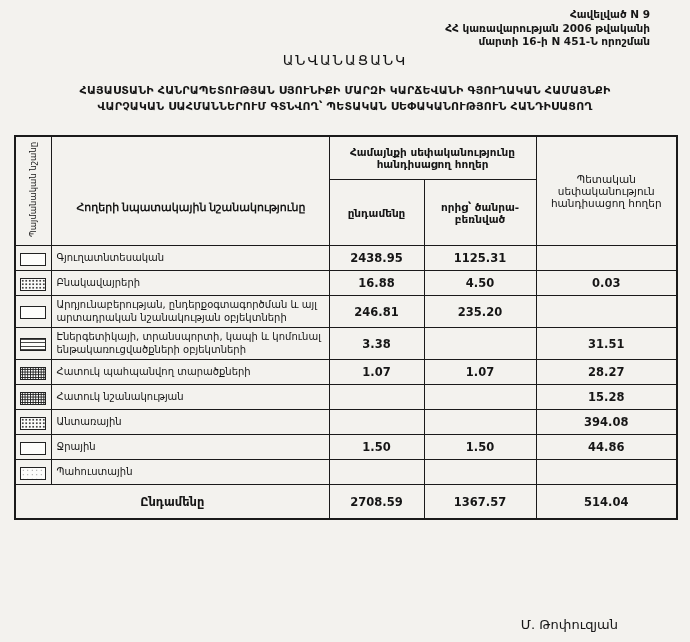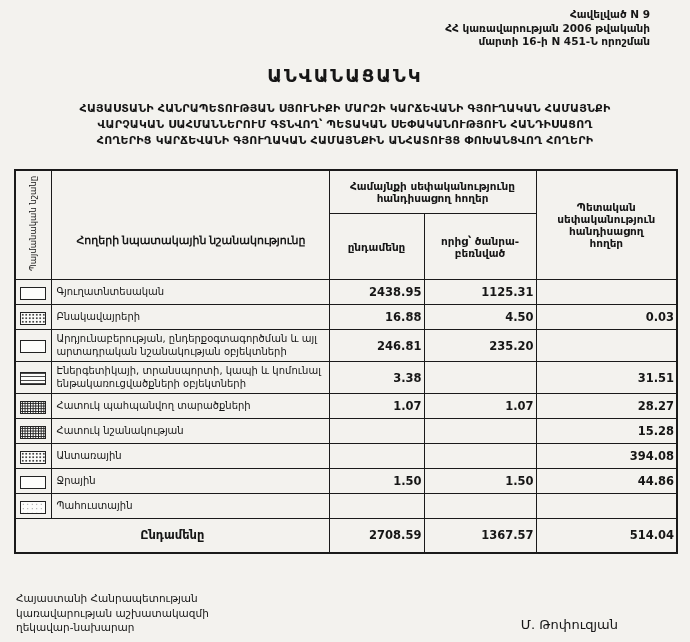--- a/index.html
+++ b/index.html
@@ -3,42 +3,42 @@
 <meta charset="utf-8">
 <style>
   * { margin:0; padding:0; box-sizing:border-box; }
   html,body { background:#e9e9e6; }
   body { font-family:"DejaVu Sans", sans-serif; color:#161616; }
   .page {
     width:690px; height:642px; margin:0 auto; position:relative;
     background:#f3f2ee; overflow:hidden; padding:8px 14px 0 14px;
   }
   .annex { text-align:right; font-size:10.5px; font-weight:700; line-height:1.3; padding-right:26px; }
-  .doc-title { text-align:center; font-size:18px; font-weight:700; letter-spacing:2px; margin-top:16px; }
+  .doc-title { text-align:center; font-size:14px; font-weight:400; letter-spacing:2px; margin-top:3px; }
   .heading { margin-top:15px; text-align:center; font-weight:700; font-size:11px; line-height:1.45; letter-spacing:0.2px; }
   .heading div { white-space:nowrap; }
 
   table.lands { border-collapse:collapse; table-layout:fixed; width:662px; margin-top:20px; border:2px solid #1a1a1a; }
   table.lands th, table.lands td { border:1px solid #1a1a1a; vertical-align:middle; }
 
   .th-sym { width:36px; }
   .th-sym .vert {
     writing-mode:vertical-rl; transform:rotate(180deg);
     font-size:8.5px; font-weight:400; line-height:1.25;
     height:104px; display:inline-block; text-align:center;
   }
   .th-purpose { width:278px; text-align:center; vertical-align:top; padding:32px 6px 0 8px; font-size:11px; font-weight:700;font-family:Liberation Serif, serif; }
   .th-group { height:44px; text-align:center; font-size:10.5px; font-weight:700; padding:2px 6px; }
   .th-sub { height:66px; text-align:center; font-size:10.5px; font-weight:700; padding:2px 4px; }
-  .th-state { width:141px; text-align:center; font-size:10.5px; font-weight:700; padding:2px 14px;margin-top:28px; }
+  .th-state { width:141px; text-align:center; font-size:10.5px; font-weight:400; padding:2px 14px;margin-top:28px; }
   .col-total { width:95px; } .col-enc { width:112px; }
 
   td.c-sym { text-align:center; height:25px; }
   td.c-purpose { font-size:10px; line-height:1.25; padding:3px 4px 3px 5px; font-weight:400; }
-  td.c-num { text-align:right; font-size:11.5px; font-weight:700; padding:2px; }
+  td.c-num { text-align:center; font-size:11.5px; font-weight:700; padding:2px; }
 
   .swatch { display:inline-block; width:26px; height:13px; border:1px solid #222; background:#fdfdfb; vertical-align:middle; }
   .sw-plain { background:#fdfdfb; }
   .sw-dots { background-image:radial-gradient(#444 0.7px, transparent 0.9px); background-size:3.5px 3.5px; }
   .sw-dots-dense { background-image:radial-gradient(#1d1d1d 0.9px, transparent 1.05px); background-size:2.7px 2.7px; }
   .sw-dots-light { background-image:radial-gradient(#787878 0.6px, transparent 0.8px); background-size:4.5px 4.5px; }
   .sw-dashes { background-image:repeating-linear-gradient(0deg, #4a4a4a 0 1px, transparent 1px 3.5px); }
 
   tfoot td { height:34px; }
   tfoot .t-label { text-align:center; font-size:11.5px; font-weight:700; }
@@ -55,21 +55,20 @@
     <div>Հավելված N 9</div>
     <div>ՀՀ կառավարության 2006 թվականի</div>
     <div>մարտի 16-ի N 451-Ն որոշման</div>
   </div>
 
   <div class="doc-title">ԱՆՎԱՆԱՑԱՆԿ</div>
 
   <div class="heading">
     <div>ՀԱՅԱՍՏԱՆԻ ՀԱՆՐԱՊԵՏՈՒԹՅԱՆ ՍՅՈՒՆԻՔԻ ՄԱՐԶԻ ԿԱՐՃԵՎԱՆԻ ԳՅՈՒՂԱԿԱՆ ՀԱՄԱՅՆՔԻ</div>
     <div>ՎԱՐՉԱԿԱՆ ՍԱՀՄԱՆՆԵՐՈՒՄ ԳՏՆՎՈՂ՝ ՊԵՏԱԿԱՆ ՍԵՓԱԿԱՆՈՒԹՅՈՒՆ ՀԱՆԴԻՍԱՑՈՂ</div>
-    <div>ՀՈՂԵՐԻՑ ԿԱՐՃԵՎԱՆԻ ԳՅՈՒՂԱԿԱՆ ՀԱՄԱՅՆՔԻՆ ԱՆՀԱՏՈՒՅՑ ՓՈԽԱՆՑՎՈՂ ՀՈՂԵՐԻ</div>
   </div>
 
   <table class="lands">
     <colgroup>
       <col style="width:36px">
         <col style="width:278px">
         <col style="width:95px">
         <col style="width:112px">
         <col style="width:141px">
     </colgroup>
@@ -155,21 +154,16 @@
     <tfoot>
       <tr>
         <td colspan="2" class="t-label">Ընդամենը</td>
         <td class="c-num">2708.59</td>
         <td class="c-num">1367.57</td>
         <td class="c-num">514.04</td>
       </tr>
     </tfoot>
   </table>
 
-  <div class="footer-left">
-    <div>Հայաստանի Հանրապետության</div>
-    <div>կառավարության աշխատակազմի</div>
-    <div>ղեկավար-նախարար</div>
-  </div>
 
   <div class="signature">Մ. Թոփուզյան</div>
 
 </div>
 
 </body></html>

